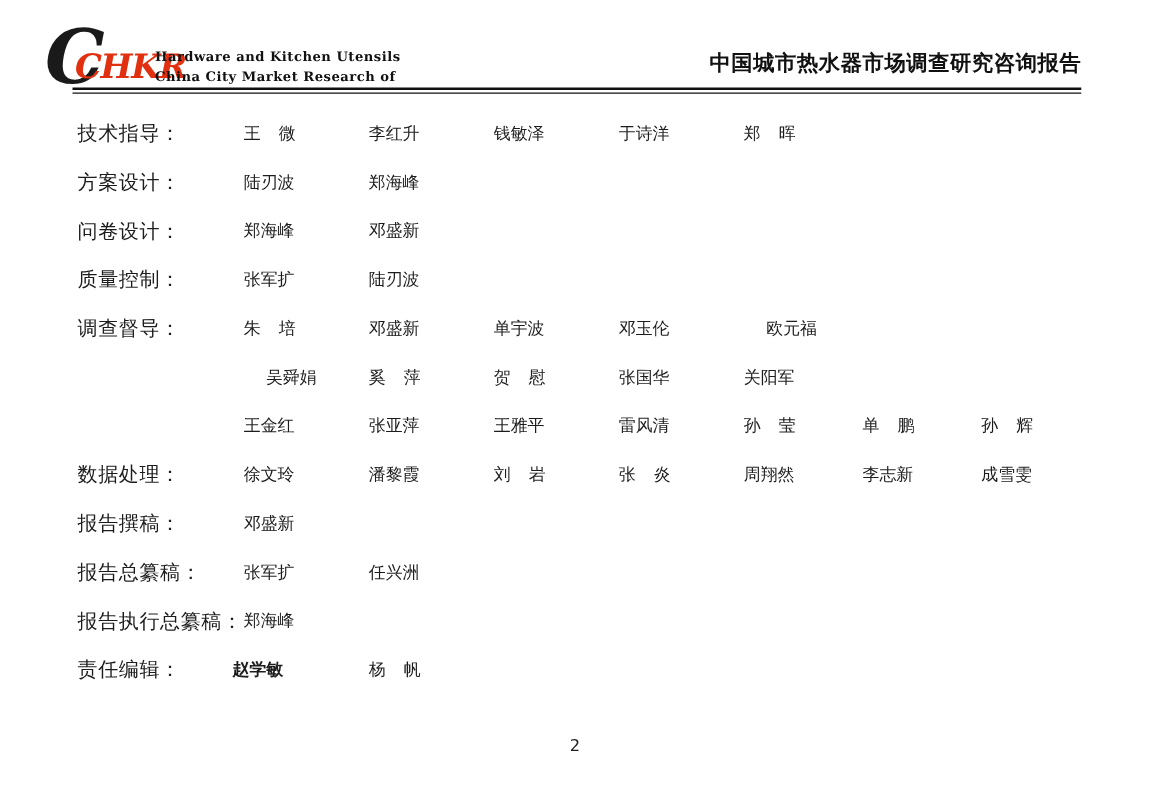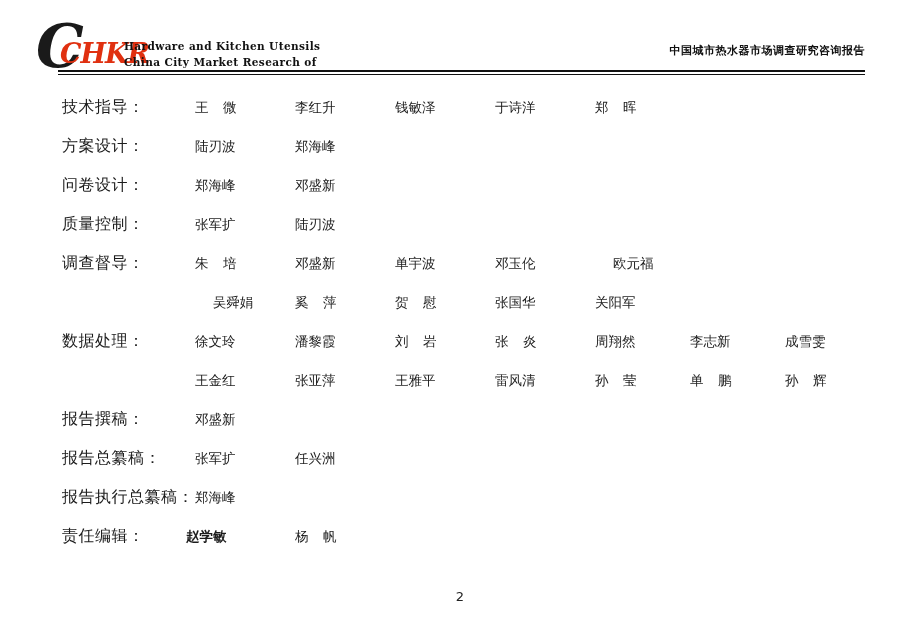--- a/index.html
+++ b/index.html
@@ -73,21 +73,21 @@
   #logo-tagline .tag-line {
     display: block;
     white-space: nowrap;
   }
   #header-title {
     position: absolute;
     right: 55px;
     top: 42px;
     font-family: "DejaVu Sans", "Liberation Sans", sans-serif;
     font-weight: 700;
-    font-size: 11px;
+    font-size: 17px;
     line-height: 18px;
     color: #111111;
     letter-spacing: 0.5px;
     white-space: nowrap;
   }
   #header-rule {
     position: absolute;
     left: 58px;
     top: 70px;
     width: 807px;
@@ -223,41 +223,41 @@
         <div class="credit-name" style="left: 395px;">单宇波</div>
         <div class="credit-name" style="left: 495px;">邓玉伦</div>
         <div class="credit-name" style="left: 569px; padding-left: 44px;">欧元福</div>
       </div>
       <div class="credit-row">
         <div class="credit-name" style="left: 195px; text-align: center;">吴舜娟</div>
         <div class="credit-name spread" style="left: 295px;">奚<span class="sp"></span>萍</div>
         <div class="credit-name spread" style="left: 395px;">贺<span class="sp"></span>慰</div>
         <div class="credit-name" style="left: 495px;">张国华</div>
         <div class="credit-name" style="left: 595px;">关阳军</div>
+      </div>
+      <div class="credit-row">
+        <div class="credit-name" style="left: 195px;">王金红</div>
+        <div class="credit-name" style="left: 295px;">张亚萍</div>
+        <div class="credit-name" style="left: 395px;">王雅平</div>
+        <div class="credit-name" style="left: 495px;">雷风清</div>
+        <div class="credit-name spread" style="left: 595px;">孙<span class="sp"></span>莹</div>
+        <div class="credit-name spread" style="left: 690px;">单<span class="sp"></span>鹏</div>
+        <div class="credit-name spread" style="left: 785px;">孙<span class="sp"></span>辉</div>
       </div>
       <div class="credit-row">
         <div class="credit-label">数据处理：</div>
         <div class="credit-name" style="left: 195px;">徐文玲</div>
         <div class="credit-name" style="left: 295px;">潘黎霞</div>
         <div class="credit-name spread" style="left: 395px;">刘<span class="sp"></span>岩</div>
         <div class="credit-name spread" style="left: 495px;">张<span class="sp"></span>炎</div>
         <div class="credit-name" style="left: 595px;">周翔然</div>
         <div class="credit-name" style="left: 690px;">李志新</div>
         <div class="credit-name" style="left: 785px;">成雪雯</div>
       </div>
       <div class="credit-row">
-        <div class="credit-name" style="left: 195px;">王金红</div>
-        <div class="credit-name" style="left: 295px;">张亚萍</div>
-        <div class="credit-name" style="left: 395px;">王雅平</div>
-        <div class="credit-name" style="left: 495px;">雷风清</div>
-        <div class="credit-name spread" style="left: 595px;">孙<span class="sp"></span>莹</div>
-        <div class="credit-name spread" style="left: 690px;">单<span class="sp"></span>鹏</div>
-        <div class="credit-name spread" style="left: 785px;">孙<span class="sp"></span>辉</div>
-      </div>
-      <div class="credit-row">
         <div class="credit-label">报告撰稿：</div>
         <div class="credit-name" style="left: 195px;">邓盛新</div>
       </div>
       <div class="credit-row">
         <div class="credit-label">报告总纂稿：</div>
         <div class="credit-name" style="left: 195px;">张军扩</div>
         <div class="credit-name" style="left: 295px;">任兴洲</div>
       </div>
       <div class="credit-row">
         <div class="credit-label">报告执行总纂稿：</div>

